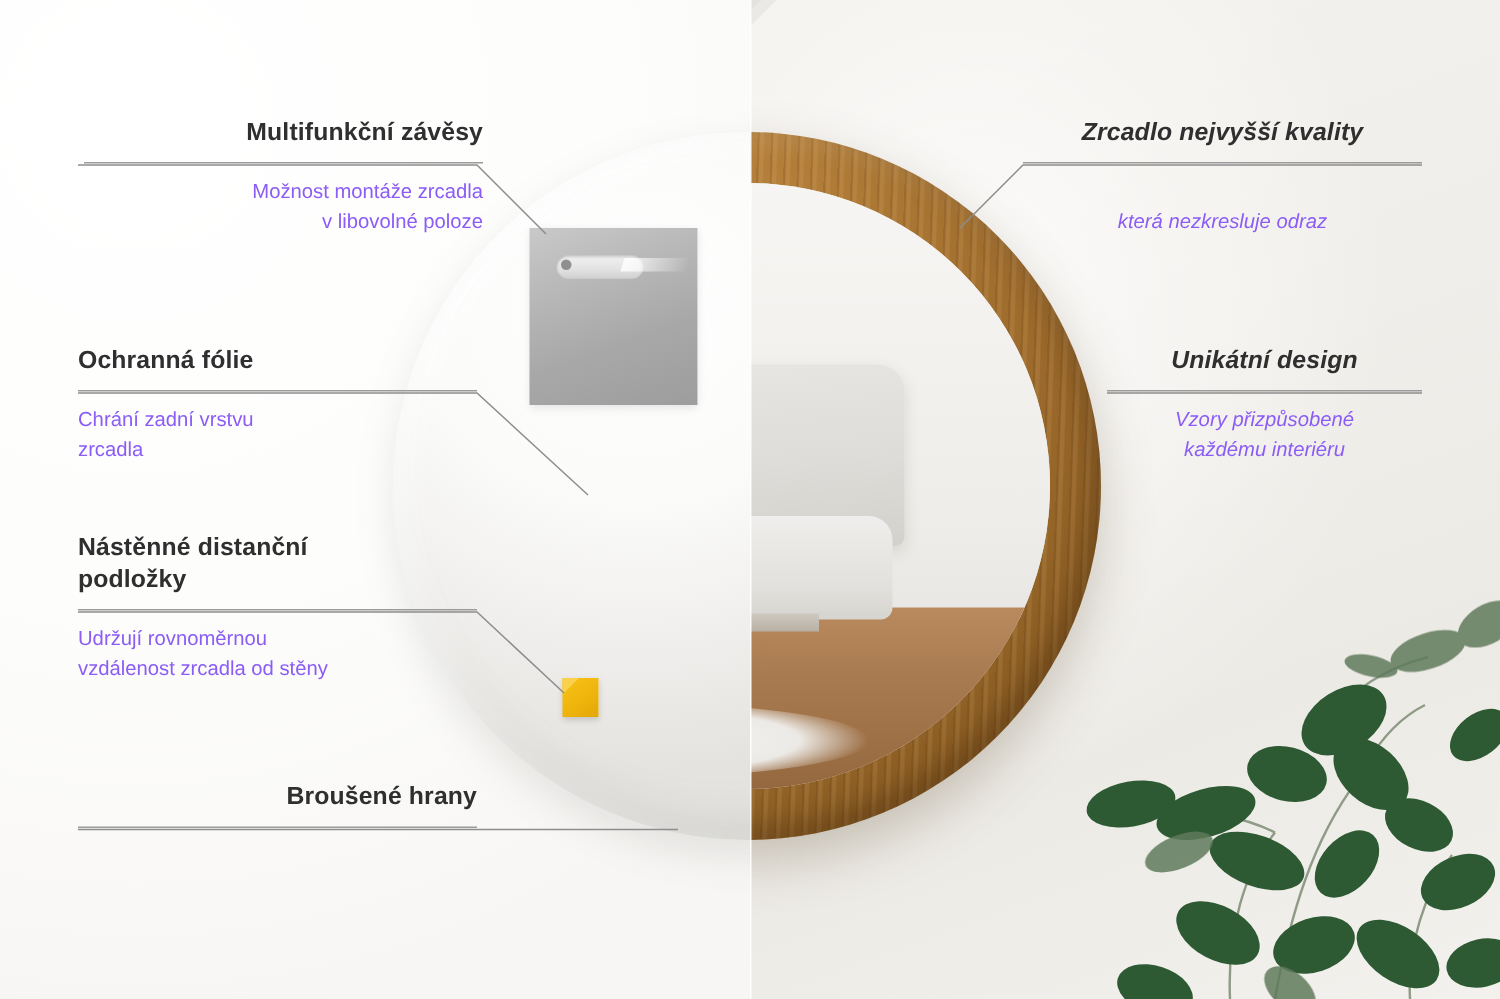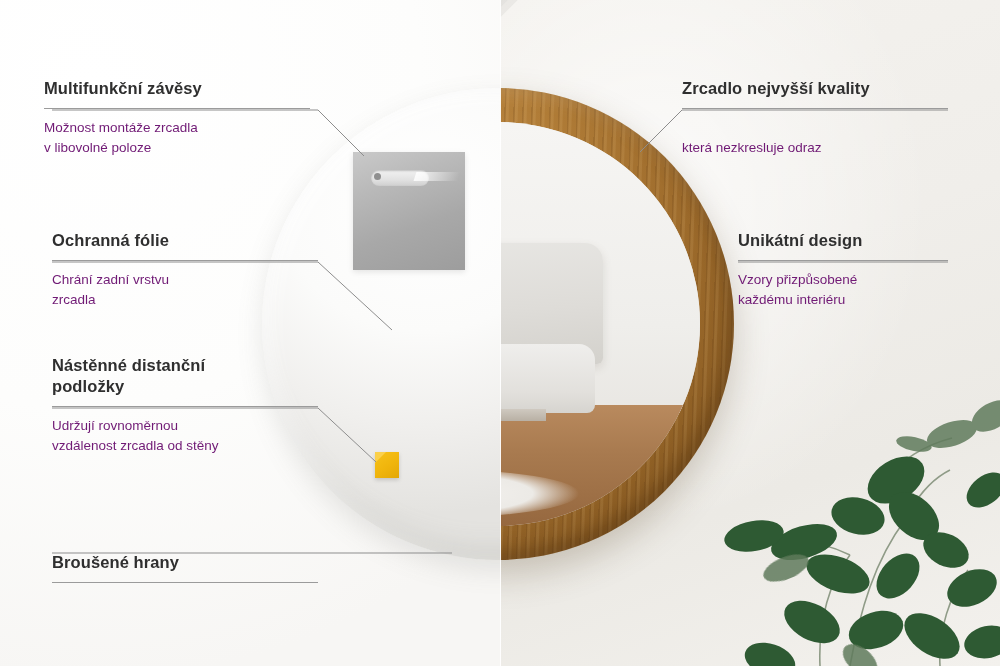--- a/index.html
+++ b/index.html
@@ -140,24 +140,24 @@
   .plant svg{display:block;width:100%;height:100%;}
 
   
   .callout{position:absolute;}
   .callout h3{
     margin:0 0 9px 0;font-size:16.5px;font-weight:bold;color:#2f2f2f;letter-spacing:.1px;
     line-height:1.28;
   }
   .rule{height:1px;background:#9b9b9b;width:100%;}
   .callout p{
-    margin:9px 0 0 0;font-size:13.5px;line-height:1.45;color:#701a75;font-weight:normal;
+    margin:9px 0 0 0;font-size:13.5px;line-height:1.45;color:#8b5cf6;font-weight:normal;
   }
   .left-callout{left:52px;width:266px;text-align:left;}
-  .right-callout{width:266px;text-align:left;}
+  .right-callout{width:266px;text-align:center;font-style:italic;}
 
   
   .lines{position:absolute;left:0;top:0;width:1000px;height:666px;pointer-events:none;}
 </style>
 </head>
 <body>
 
 <div id="stage">
 
   <div class="bg-left"></div>
@@ -233,21 +233,21 @@
     <g stroke="#8d8d8d" stroke-width="1" fill="none">
       <path d="M52 110 H318 L364 156"></path>
       <path d="M52 262 H318 L392 330"></path>
       <path d="M52 408 H318 L376 462"></path>
       <path d="M52 553 H452"></path>
       <path d="M948 110 H682 L640 152"></path>
       <path d="M948 262 H738"></path>
     </g>
   </svg>
 
-  <div class="callout left-callout" style="left:44px;top:78px;">
+  <div class="callout left-callout" style="left:56px;top:78px;text-align:right;">
     <h3>Multifunkční závěsy</h3>
     <div class="rule"></div>
     <p>
       <span>Možnost montáže zrcadla</span><br>
       <span>v libovolné poloze</span>
     </p>
   </div>
 
   <div class="callout left-callout" style="left:52px;top:355px;">
     <h3>
@@ -263,21 +263,21 @@
 
   <div class="callout left-callout" style="left:52px;top:230px;">
     <h3>Ochranná fólie</h3>
     <div class="rule"></div>
     <p>
       <span>Chrání zadní vrstvu</span><br>
       <span>zrcadla</span>
     </p>
   </div>
 
-  <div class="callout left-callout" style="left:52px;top:552px;">
+  <div class="callout left-callout" style="left:52px;top:521px;text-align:right;">
     <h3>Broušené hrany</h3>
     <div class="rule"></div>
   </div>
 
   <div class="callout right-callout" style="left:682px;top:78px;width:266px;">
     <h3>Zrcadlo nejvyšší kvality</h3>
     <div class="rule"></div>
     <p>
       <br>
       <span>která nezkresluje odraz</span>

